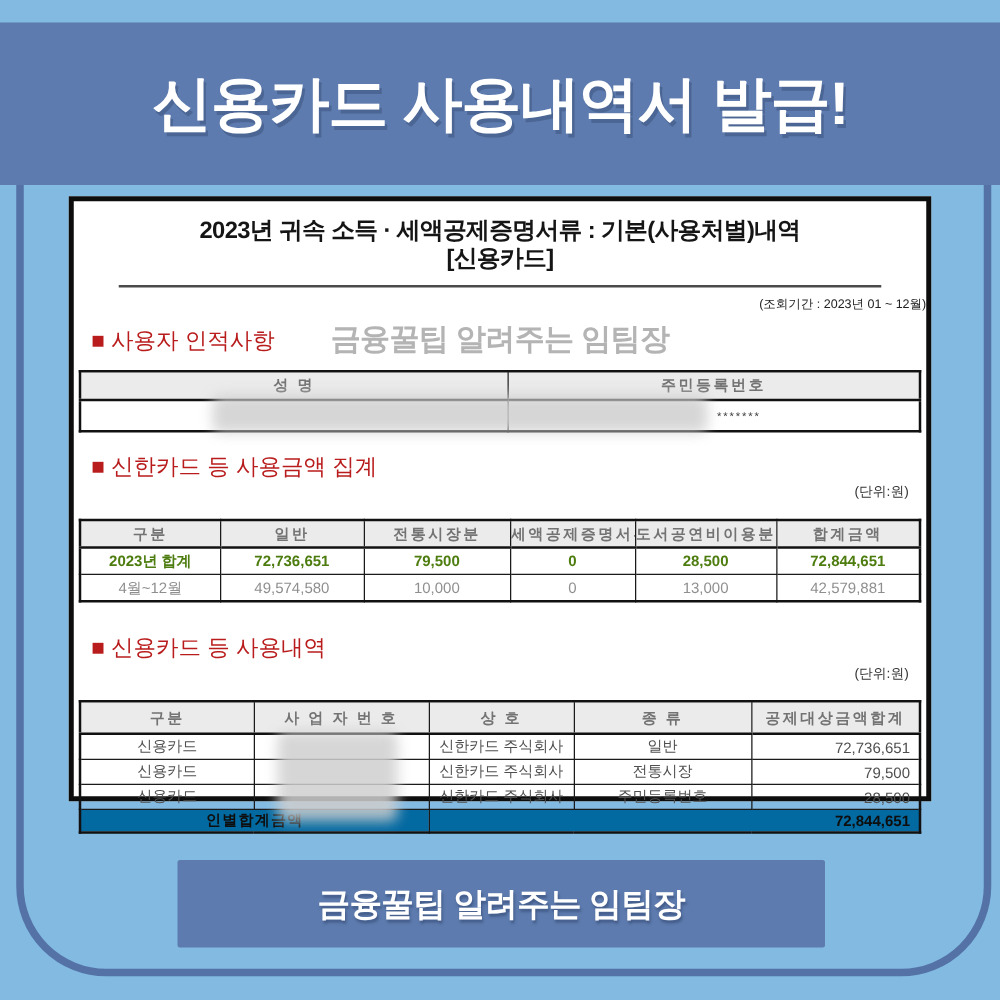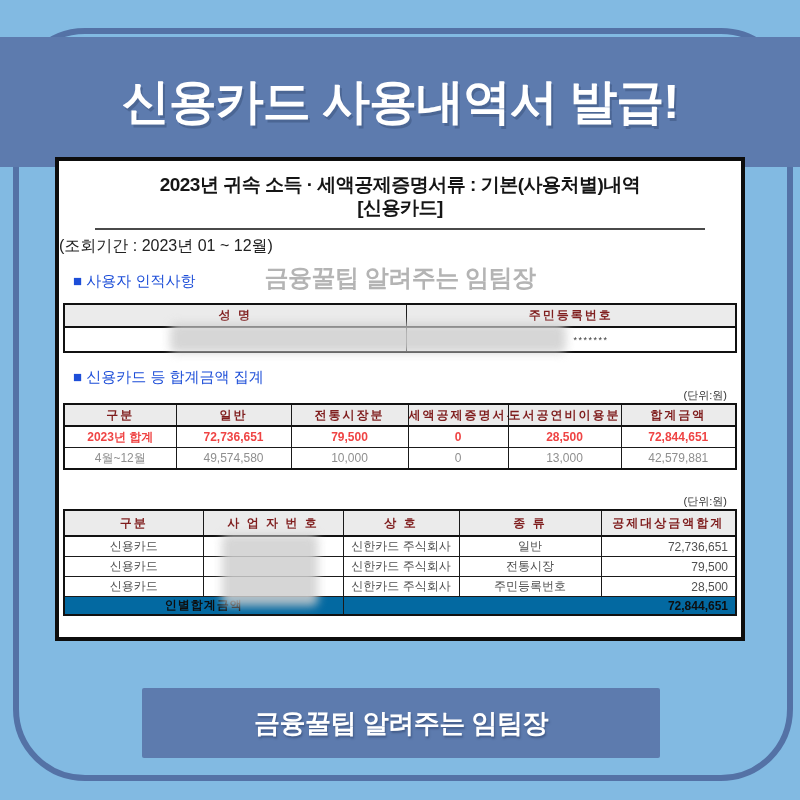--- a/index.html
+++ b/index.html
@@ -10,60 +10,60 @@
   }
   
   .round-frame{
     position:absolute;left:13px;right:7px;top:28px;bottom:19px;
     border:6px solid #5472A6;border-radius:72px;z-index:1;
   }
   
   .banner{
     position:absolute;top:18px;left:0;width:800px;height:130px;
     background:#5D7BAE;z-index:2;
-    display:flex;align-items:center;justify-content:center;margin-top:19px;
+    display:flex;align-items:center;justify-content:center;
   }
   .banner-text{
     color:#ffffff;font-size:48px;font-weight:800;letter-spacing:-1px;
     text-shadow:2px 3px 0 rgba(44,62,99,0.35);white-space:nowrap;
   }
   
   .doc{
     position:absolute;left:55px;top:157px;width:690px;height:484px;
     background:#ffffff;border:4px solid #0d0d0d;box-sizing:border-box;
     z-index:3;color:#111;
   }
   .doc-title{margin-top:12px;text-align:center;font-size:19px;font-weight:bold;
     letter-spacing:-0.5px;line-height:23px;color:#151515;}
   .title-rule{margin:9px 36px 0 36px;border-top:2.5px solid #4a4a4a;height:0;}
-  .period{margin-top:6px;text-align:left;font-size:16px;color:#222;}
+  .period{margin-top:6px;text-align:right;font-size:10px;color:#222;}
   .user-row{position:relative;margin-top:3px;height:34px;}
   .watermark{position:absolute;left:0;right:0;top:2px;text-align:center;
     font-size:24px;font-weight:bold;color:#b4b4b4;letter-spacing:-0.5px;}
-  .sec-label{font-size:15px;color:#1d4ed8;}
+  .sec-label{font-size:18px;color:#b91c1c;}
   .user-label{position:absolute;left:14px;bottom:3px;}
   .sec-head{margin:15px 14px 0 14px;}
   .sec-head.details-head{margin-top:24px;}
   .unit{text-align:right;font-size:11px;color:#333;margin-top:1px;padding-right:0px;}
   
-  .tbl-wrap{position:relative;margin-top:0;}
+  .tbl-wrap{position:relative;margin-top:14px;}
   .tbl-wrap.first{margin-top:9px;}
   table.tbl{border-collapse:collapse;table-layout:fixed;margin:0 auto;width:672px;
     border:2px solid #111;font-size:12px;}
   table.tbl th,table.tbl td{border:1px solid #1a1a1a;text-align:center;
     padding:0;overflow:hidden;white-space:nowrap;}
   table.tbl thead th{background:#EBEBEB;font-weight:bold;letter-spacing:2px;
-    border-bottom:2px solid #111;color:#7f1d1d;}
+    border-bottom:2px solid #111;color:#737373;}
   .user-tbl th{height:21px;}
   .user-tbl td{height:23px;}
   .sum-tbl th{height:20px;}
   .sum-tbl td{height:20px;}
   .det-tbl th{height:24px;}
   .det-tbl td{height:19px;color:#4f4f4f;font-size:12px;}
-  .row-strong td{font-weight:bold;color:#ef4444;}
+  .row-strong td{font-weight:bold;color:#4d7c0f;}
   .row-dim td{color:#8f8f8f;}
   .amt{text-align:right !important;padding-right:7px !important;}
   .total-row td{background:#0369a1;font-weight:bold;color:#0e0e0e;height:16px;}
   .total-label{letter-spacing:1px;}
   .mask-cell{text-align:left !important;padding-left:167px !important;
     font-size:9px !important;letter-spacing:1.5px;color:#3a3a3a;}
   
   .blur-blob{position:absolute;background:#cfcfcf;filter:blur(5px);opacity:0.85;
     border-radius:6px;pointer-events:none;}
   .user-blur{left:111px;top:20px;width:396px;height:30px;}
@@ -120,21 +120,21 @@
           <tr>
             <td></td>
             <td class="mask-cell">*******</td>
           </tr>
         </tbody>
       </table>
       <div class="blur-blob user-blur"></div>
     </div>
 
     <div class="sec-head">
-      <div class="sec-label">■ 신용카드 등 합계금액 집계</div>
+      <div class="sec-label">■ 신한카드 등 사용금액 집계</div>
       <div class="unit">(단위:원)</div>
     </div>
 
     <div class="tbl-wrap">
       <table class="tbl sum-tbl">
         <colgroup>
           <col style="width:112px">
             <col style="width:115px">
             <col style="width:117px">
           <col style="width:100px">
@@ -166,20 +166,21 @@
             <td>10,000</td>
             <td>0</td>
             <td>13,000</td>
             <td>42,579,881</td>
           </tr>
         </tbody>
       </table>
     </div>
 
     <div class="sec-head details-head">
+      <div class="sec-label">■ 신용카드 등 사용내역</div>
       <div class="unit">(단위:원)</div>
     </div>
 
     <div class="tbl-wrap">
       <table class="tbl det-tbl">
         <colgroup>
           <col style="width:139px">
             <col style="width:140px">
             <col style="width:116px">
           <col style="width:142px">

